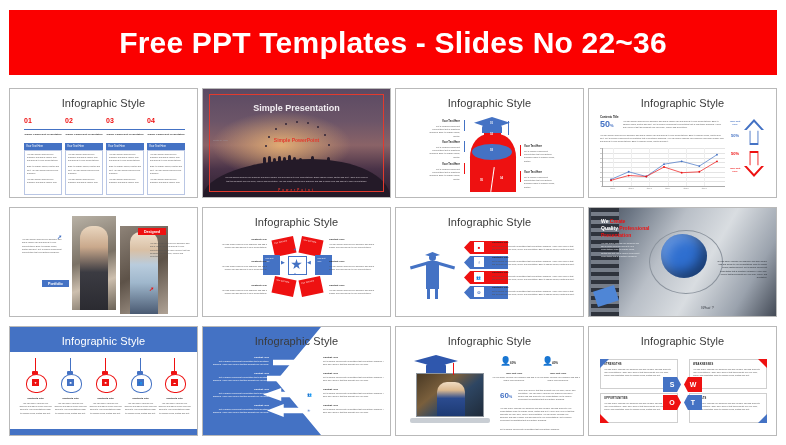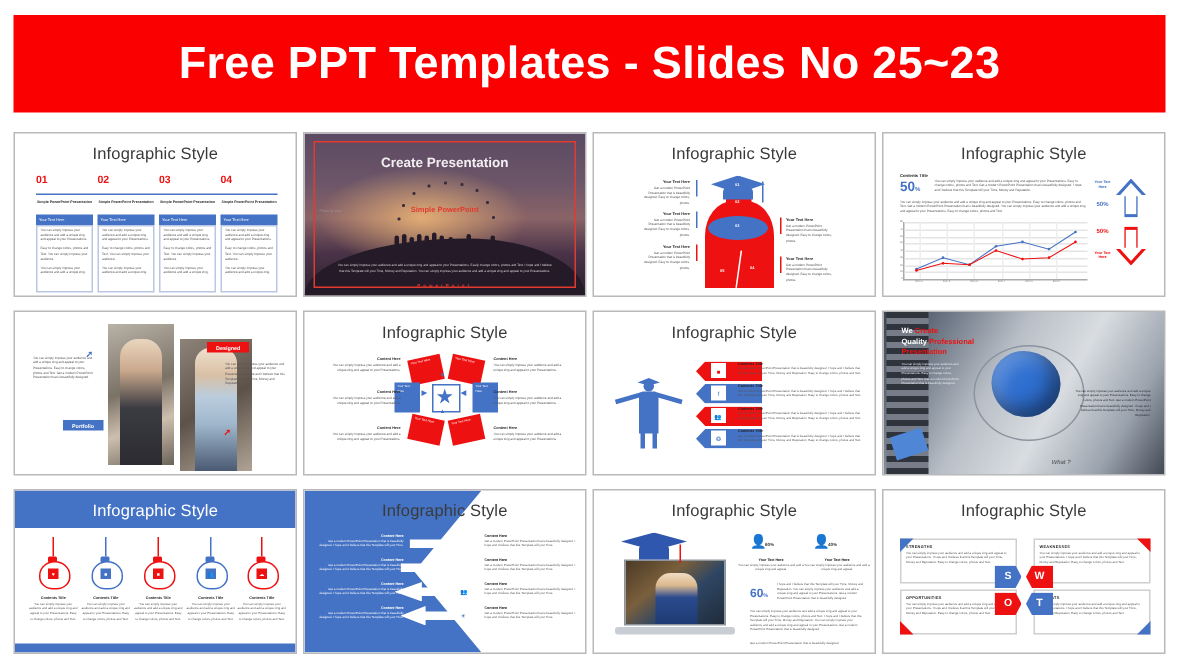--- a/index.html
+++ b/index.html
@@ -214,21 +214,21 @@
   .s12-corner{position:absolute;width:0;height:0;}
   .s12-hex{position:absolute;width:18px;height:15px;display:flex;align-items:center;justify-content:center;
     color:#fff;font-size:7px;font-weight:bold;}
 </style>
 </head>
 <body>
 
 <div class="page">
 
   <div class="banner">
-    <div class="banner-text">Free PPT Templates - Slides No 25~23</div>
+    <div class="banner-text">Free PPT Templates - Slides No 22~36</div>
   </div>
 
   <div class="grid">
 
     <div class="slide">
       <div class="title">Infographic Style</div>
       <div class="s1-rule"></div>
       <div class="s1-num" style="left:14px">01</div>
       <div class="s1-num" style="left:55px">02</div>
       <div class="s1-num" style="left:96px">03</div>
@@ -287,21 +287,21 @@
         <span class="s2-dot" style="left:65px;top:47px"></span>
         <span class="s2-dot" style="left:72px;top:39px"></span>
         <span class="s2-dot" style="left:82px;top:34px"></span>
         <span class="s2-dot" style="left:93px;top:32px"></span>
         <span class="s2-dot" style="left:104px;top:33px"></span>
         <span class="s2-dot" style="left:114px;top:37px"></span>
         <span class="s2-dot" style="left:121px;top:45px"></span>
         <span class="s2-dot" style="left:125px;top:55px"></span>
       </div>
       <div class="s2-frame"></div>
-      <div class="s2-title">Create Presentation</div>
+      <div class="s2-title">Simple Presentation</div>
       <div class="s2-sub">Simple PowerPoint</div>
       <div class="s2-para">You can simply impress your audience and add a unique zing and appeal to your Presentations. Easily change colors, photos and Text. I hope and I believe that this Template will your Time, Money and Reputation. You can simply impress your audience and add a unique zing and appeal to your Presentations.</div>
       <div class="s2-foot">PowerPoint</div>
     </div>
 
     <div class="slide">
       <div class="title">Infographic Style</div>
       <div>
         <div class="s3-body"></div>
         <div class="s3-neck"></div>

